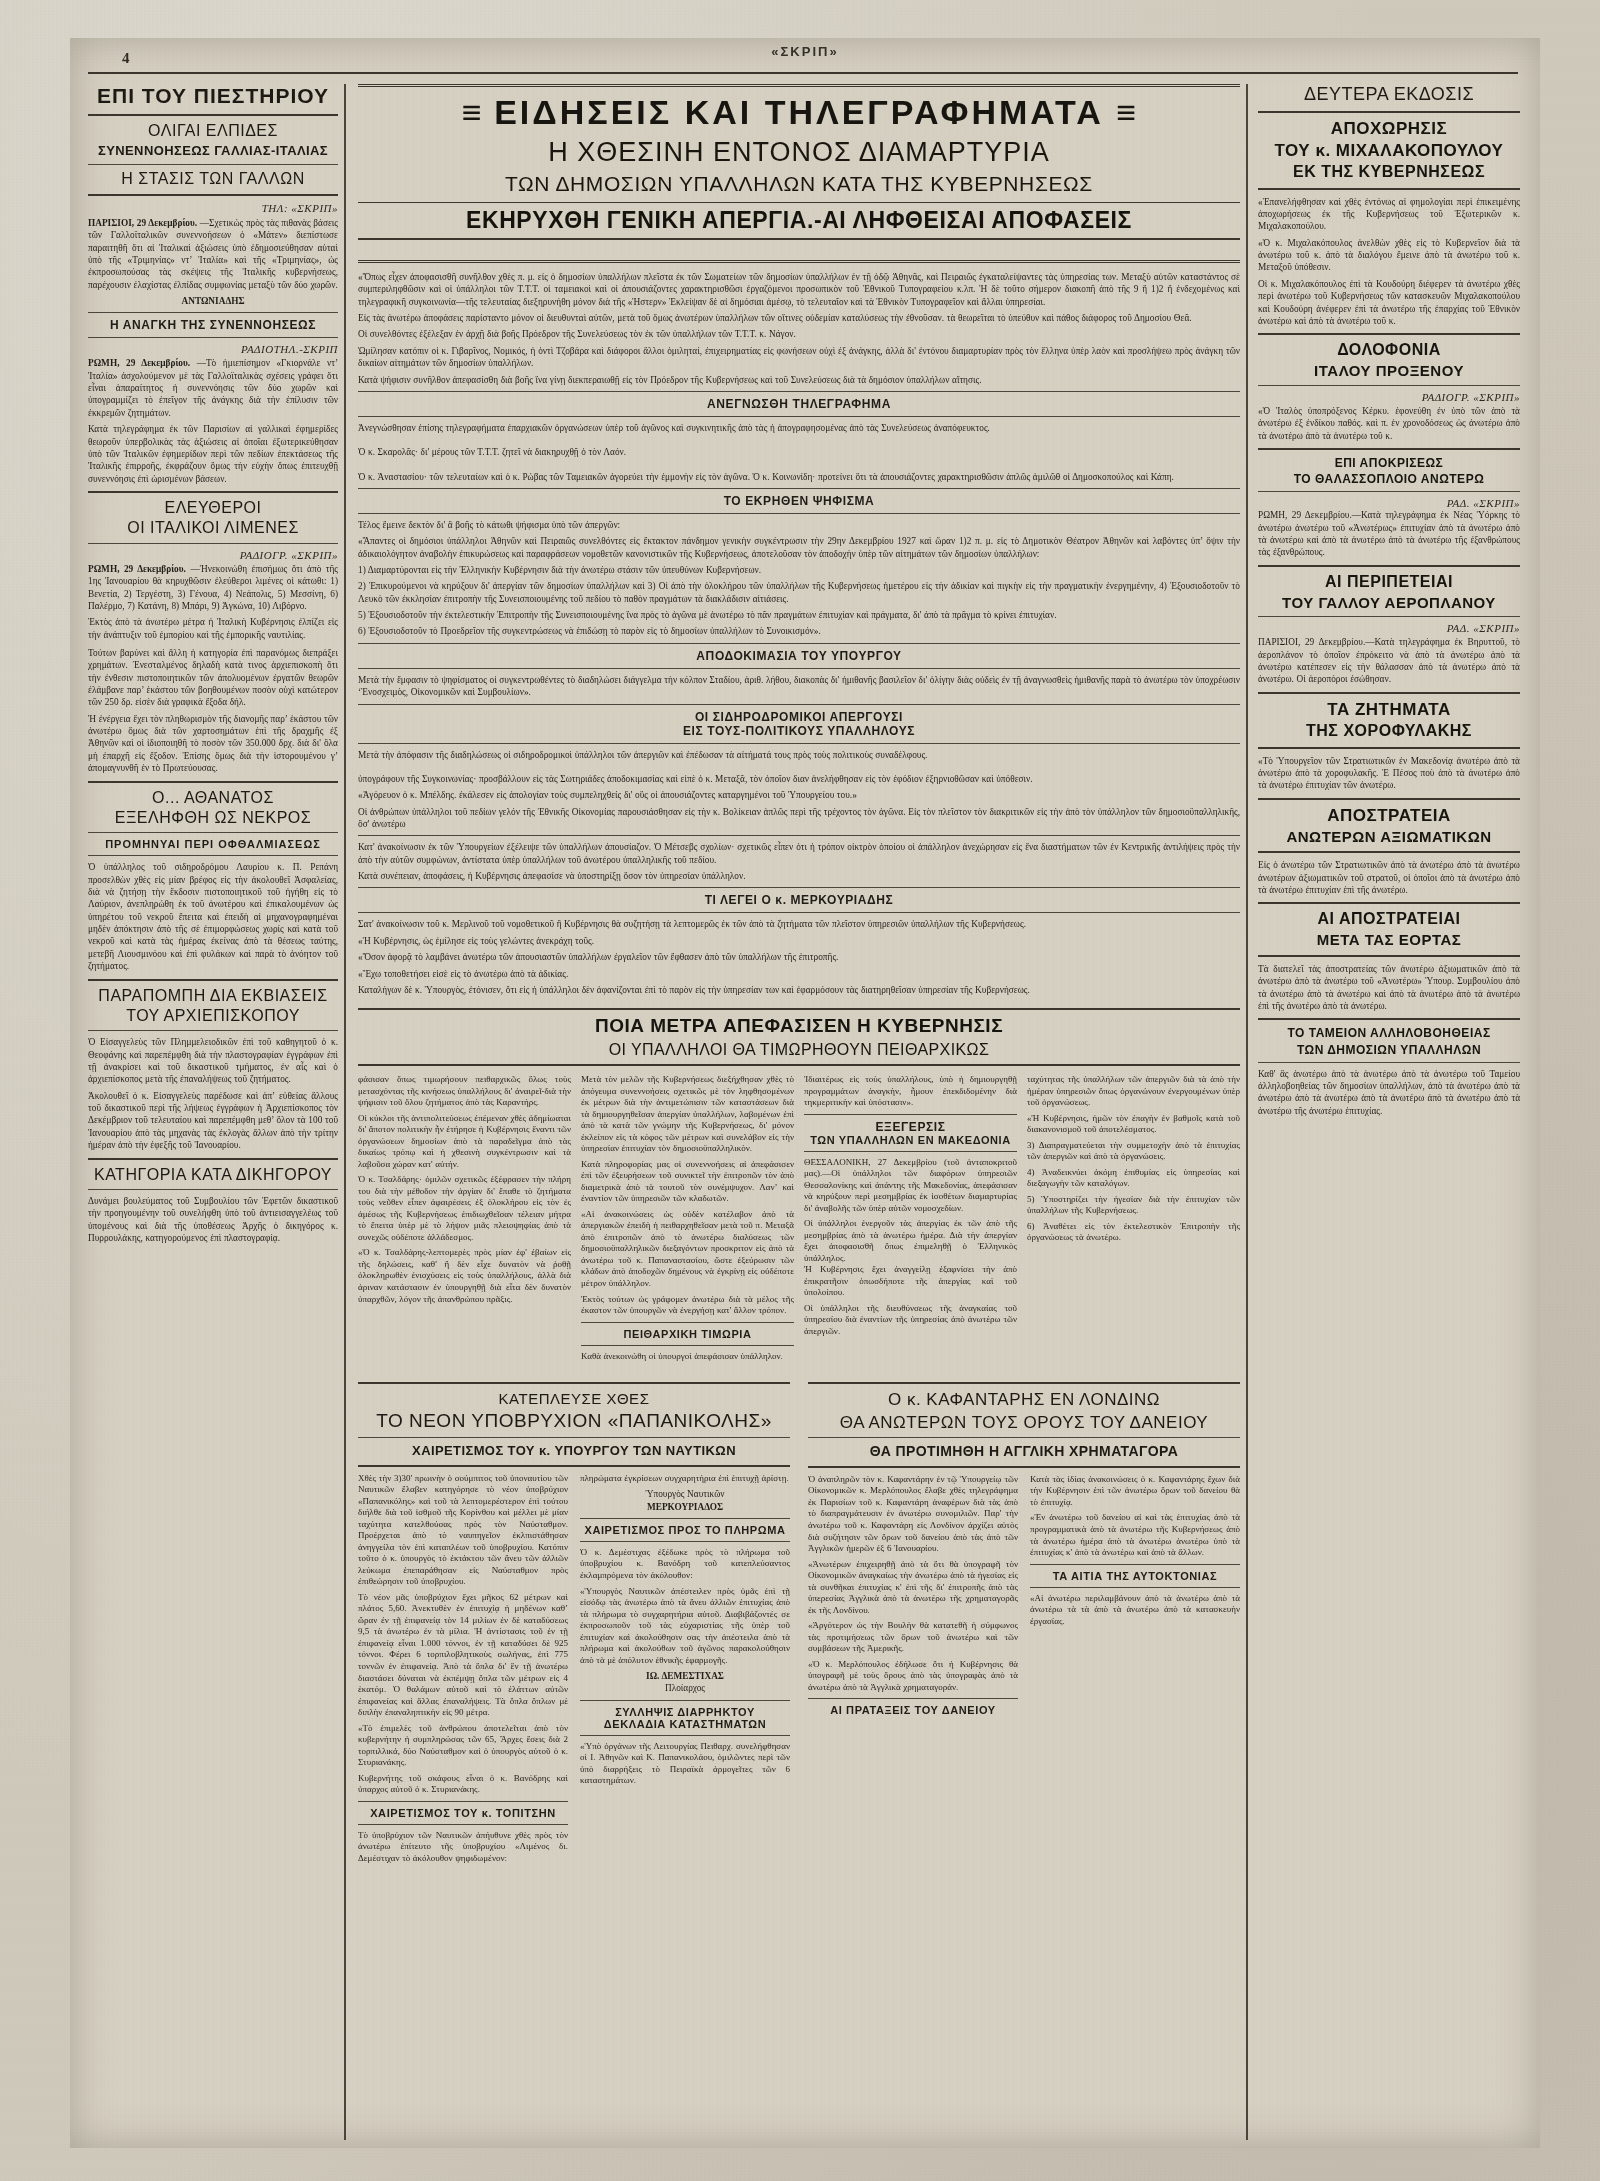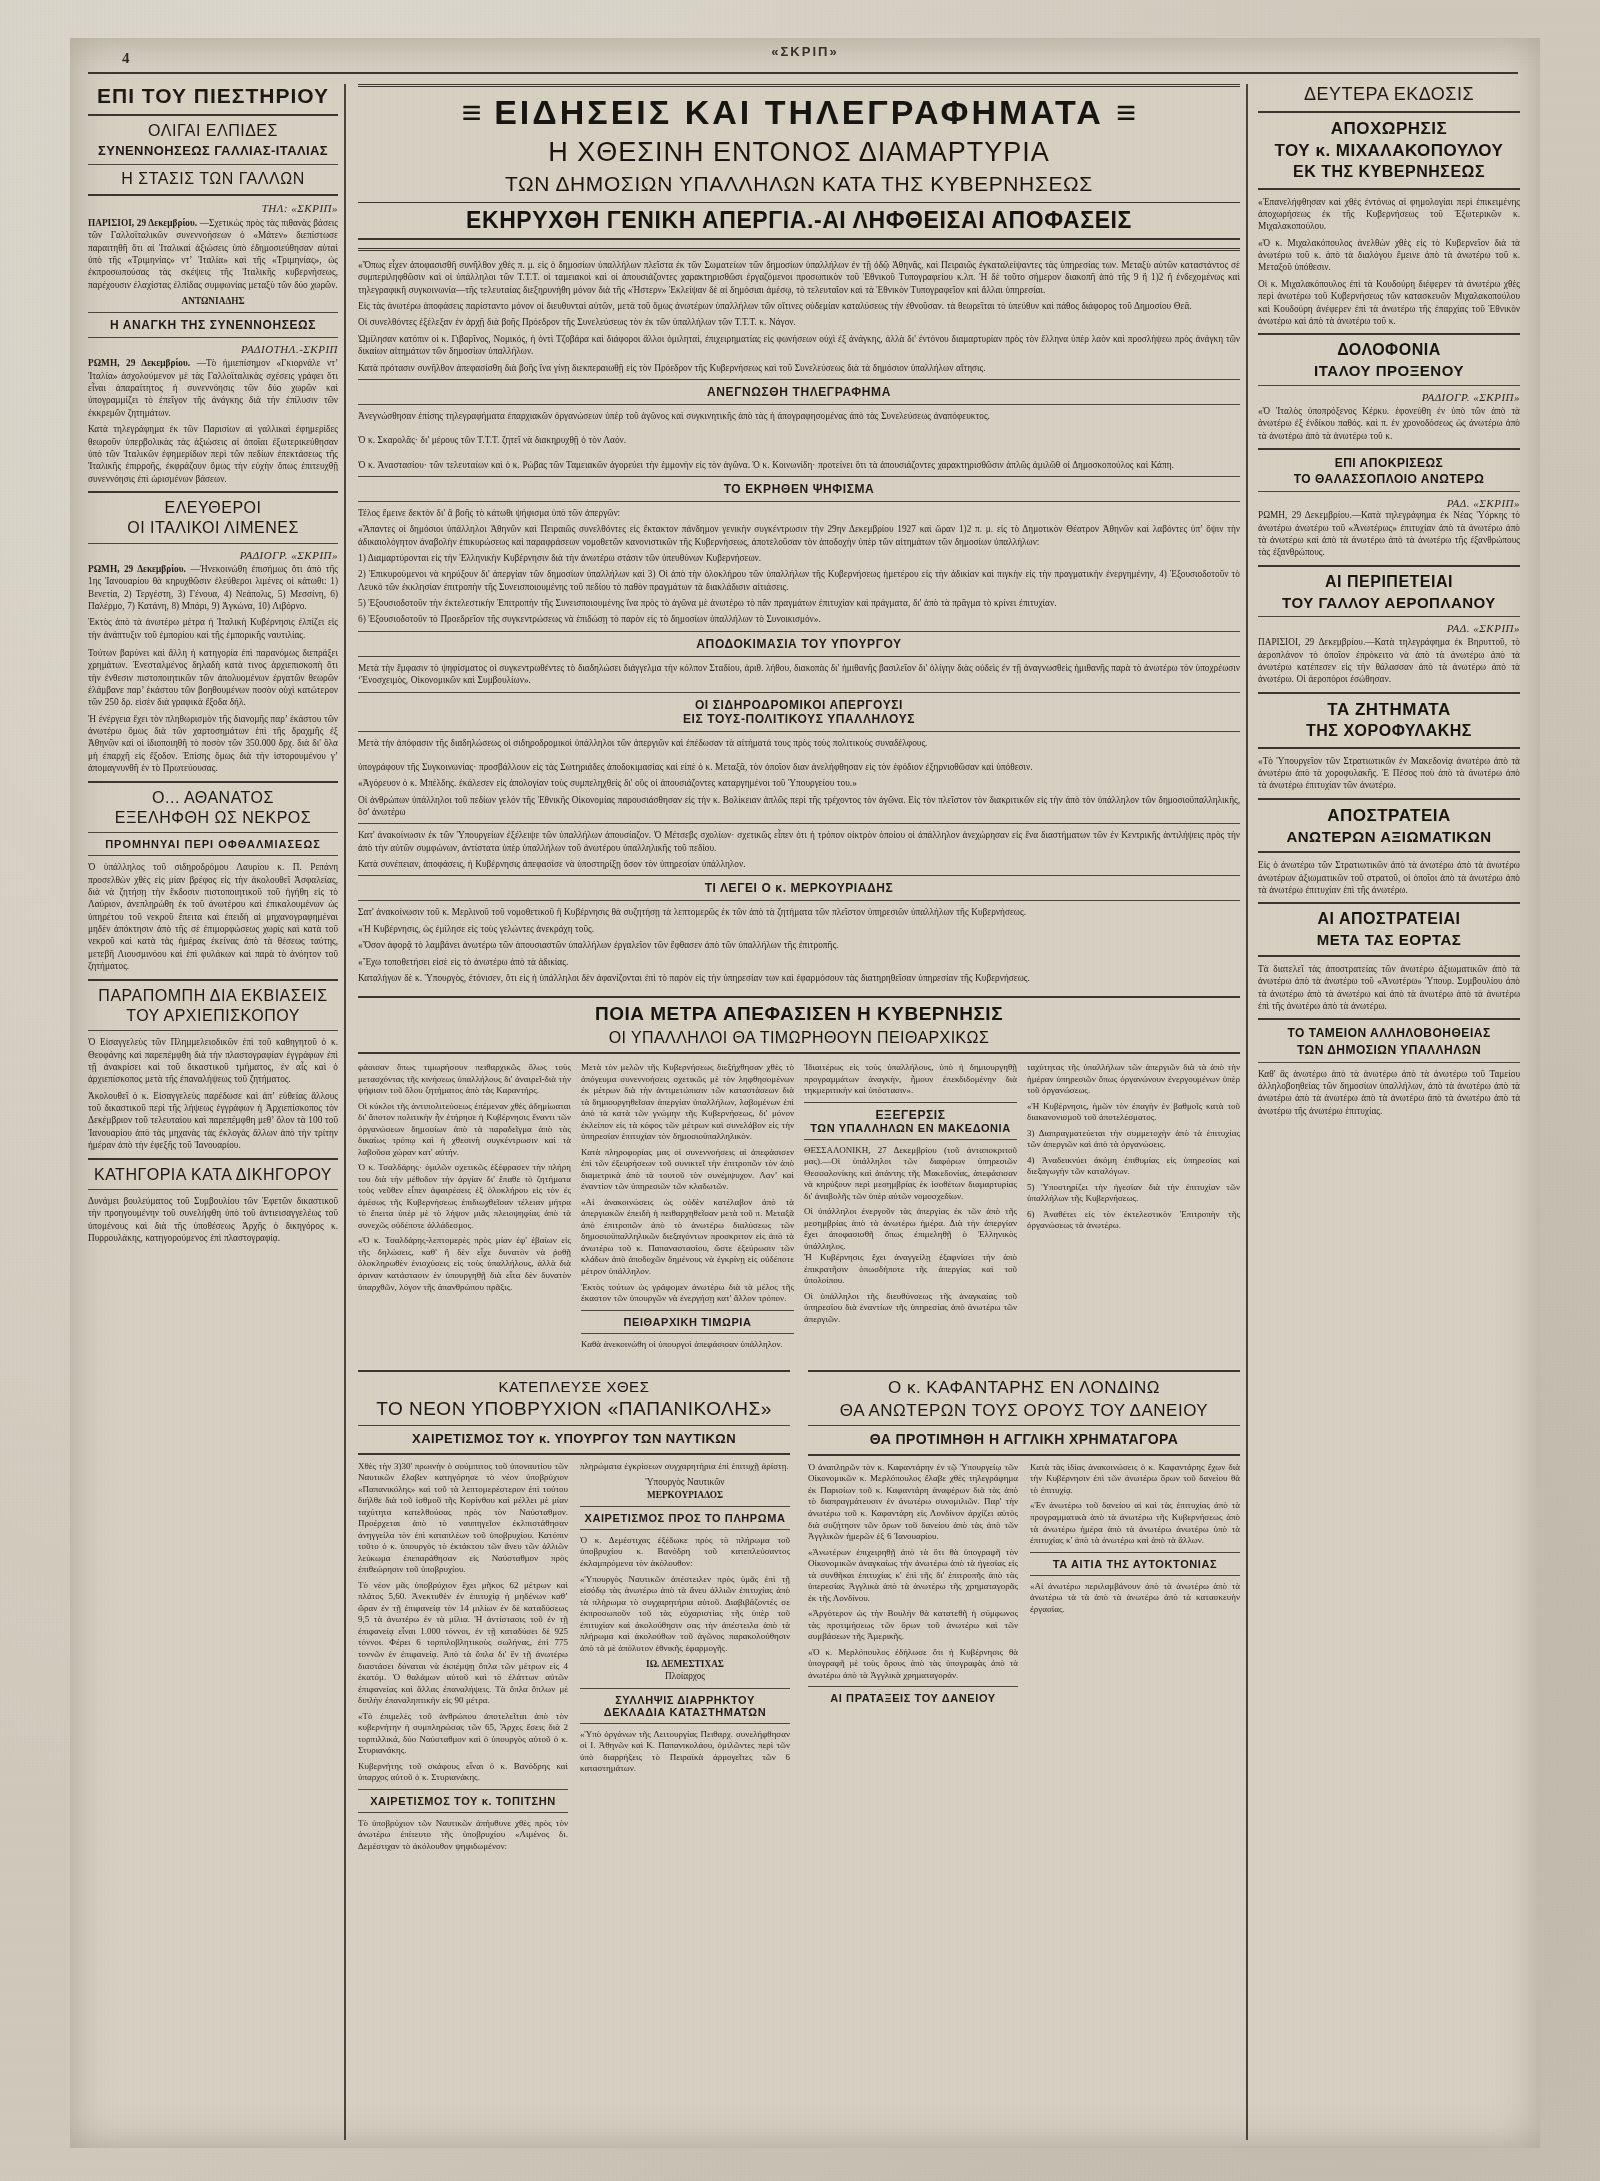--- a/index.html
+++ b/index.html
@@ -47,21 +47,21 @@
   .bodytext{
     font-family:"Liberation Serif",serif;
     font-size:9.3px;line-height:1.33;text-align:justify;
     color:#211e19;hyphens:auto;word-spacing:.3px;
   }
   .bodytext.tight{font-size:9px;line-height:1.28;}
   .lead{font-weight:700;}
   .centered{text-align:center;}
 
   
-  .mainhead{border-top:3px double #3b362d;border-bottom:3px double #3b362d;padding:6px 0 8px;}
+  .mainhead{border-top:3px double #3b362d;border-bottom:3px double #3b362d;padding:6px 0 20px;}
   .mainhead .t1{font:700 34px "Liberation Sans",sans-serif;letter-spacing:3px;text-align:center;color:#17150f;}
   .mainhead .t2{font:400 27px "Liberation Sans",sans-serif;letter-spacing:1px;text-align:center;color:#191610;margin-top:5px;}
   .mainhead .t3{font:400 21px "Liberation Sans",sans-serif;letter-spacing:.6px;text-align:center;color:#191610;margin-top:4px;}
   .mainhead .t4{font:700 23px "Liberation Sans",sans-serif;letter-spacing:.6px;text-align:center;color:#15130e;margin-top:6px;
                 border-top:1px solid #3b362d;border-bottom:2px solid #3b362d;padding:4px 0;}
   .deco{display:inline-block;letter-spacing:0;}
 
   .three{display:flex;gap:12px;}
   .three>div{flex:1;}
   .two{display:flex;gap:12px;}
@@ -166,21 +166,21 @@
       <div class="t4">ΕΚΗΡΥΧΘΗ ΓΕΝΙΚΗ ΑΠΕΡΓΙΑ.-ΑΙ ΛΗΦΘΕΙΣΑΙ ΑΠΟΦΑΣΕΙΣ</div>
     </div>
 
     <div class="three" style="margin-top:8px;flex-direction:column;">
 
       <div>
         <div class="bodytext">«Ὅπως εἶχεν ἀποφασισθῆ συνῆλθον χθὲς π. μ. εἰς ὁ δημοσίων ὑπαλλήλων πλεῖστα ἐκ τῶν Σωματείων τῶν δημοσίων ὑπαλλήλων ἐν τῇ ὁδῷ Ἀθηνᾶς, καὶ Πειραιῶς ἐγκαταλείψαντες τὰς ὑπηρεσίας των. Μεταξὺ αὐτῶν καταστάντος σὲ συμπεριληφθῶσιν καὶ οἱ ὑπάλληλοι τῶν Τ.Τ.Τ. οἱ ταμειακοὶ καὶ οἱ ἀπουσιάζοντες χαρακτηρισθῶσι ἐργαζόμενοι προσωπικὸν τοῦ Ἐθνικοῦ Τυπογραφείου κ.λπ. Ἡ δὲ τοῦτο σήμερον διακοπῆ ἀπὸ τῆς 9 ἥ 1)2 ἥ ἐνδεχομένως καὶ τηλεγραφικῆ συγκοινωνία—τῆς τελευταίας διεξηρυνήθη μόνον διὰ τῆς «Ἡστερν» Ἐκλείψαν δὲ αἱ δημόσιαι ἀμέσῳ, τὸ τελευταῖον καὶ τὰ Ἐθνικὸν Τυπογραφεῖον καὶ ἄλλαι ὑπηρεσίαι.</div>
         <div class="bodytext" style="margin-top:4px;">Εἰς τὰς ἀνωτέρω ἀποφάσεις παρίσταντο μόνον οἱ διευθυνταὶ αὐτῶν, μετὰ τοῦ ὅμως ἀνωτέρων ὑπαλλήλων τῶν οἵτινες οὐδεμίαν καταλύσεως τὴν ἐθνοῦσαν. τὰ θεωρεῖται τὸ ὑπεύθυν καὶ πάθος διάφορος τοῦ Δημοσίου Θεᾶ.</div>
         <div class="bodytext" style="margin-top:4px;">Οἱ συνελθόντες ἐξέλεξαν ἐν ἀρχῇ διὰ βοῆς Πρόεδρον τῆς Συνελεύσεως τὸν ἐκ τῶν ὑπαλλήλων τῶν Τ.Τ.Τ. κ. Νάγον.</div>
         <div class="bodytext" style="margin-top:4px;">Ὡμίλησαν κατόπιν οἱ κ. Γιβαρῖνος, Νομικός, ἡ ὀντὶ Τζοβάρα καὶ διάφοροι ἄλλοι ὁμιληταί, ἐπιχειρηματίας εἰς φωνήσεων οὐχὶ ἐξ ἀνάγκης, ἀλλὰ δι' ἐντόνου διαμαρτυρίαν πρὸς τὸν ἕλληνα ὑπὲρ λαὸν καὶ προσλήψεω πρὸς ἀνάγκη τῶν δικαίων αἰτημάτων τῶν δημοσίων ὑπαλλήλων.</div>
-        <div class="bodytext" style="margin-top:4px;">Κατὰ πρότασιν συνῆλθον ἀπεφασίσθη διὰ βοῆς ἵνα γίνῃ διεκπεραιωθῇ εἰς τὸν Πρόεδρον τῆς Κυβερνήσεως καὶ τοῦ Συνελεύσεως διὰ τὰ δημόσιον ὑπαλλήλων αἴτησις.</div>
+        <div class="bodytext" style="margin-top:4px;">Κατὰ ψήφισιν συνῆλθον ἀπεφασίσθη διὰ βοῆς ἵνα γίνῃ διεκπεραιωθῇ εἰς τὸν Πρόεδρον τῆς Κυβερνήσεως καὶ τοῦ Συνελεύσεως διὰ τὰ δημόσιον ὑπαλλήλων αἴτησις.</div>
         <div class="septhin"></div>
         <div class="smallcaps">ΑΝΕΓΝΩΣΘΗ ΤΗΛΕΓΡΑΦΗΜΑ</div>
         <div class="septhin"></div>
         <div class="bodytext">Ἀνεγνώσθησαν ἐπίσης τηλεγραφήματα ἐπαρχιακῶν ὀργανώσεων ὑπὲρ τοῦ ἀγῶνος καὶ συγκινητικῆς ἀπὸ τὰς ἡ ἀπογραφησομένας ἀπὸ τὰς Συνελεύσεως ἀναπόφευκτος.</div>
       </div>
 
       <div>
         <div class="bodytext">Ὁ κ. Σκαρολᾶς· δι' μέρους τῶν Τ.Τ.Τ. ζητεῖ νὰ διακηρυχθῇ ὁ τὸν Λαόν.</div>
         <div class="bodytext" style="margin-top:12px;">Ὁ κ. Ἀναστασίου· τῶν τελευταίων καὶ ὁ κ. Ρώβας τῶν Ταμειακῶν ἀγορεύει τὴν ἐμμονὴν εἰς τὸν ἀγῶνα. Ὁ κ. Κοινωνίδη· προτείνει ὃτι τὰ ἀπουσιάζοντες χαρακτηρισθῶσιν ἁπλῶς ἁμιλῶθ οἱ Δημοσκοπούλος καὶ Κάπη.</div>
         <div class="septhin"></div>

